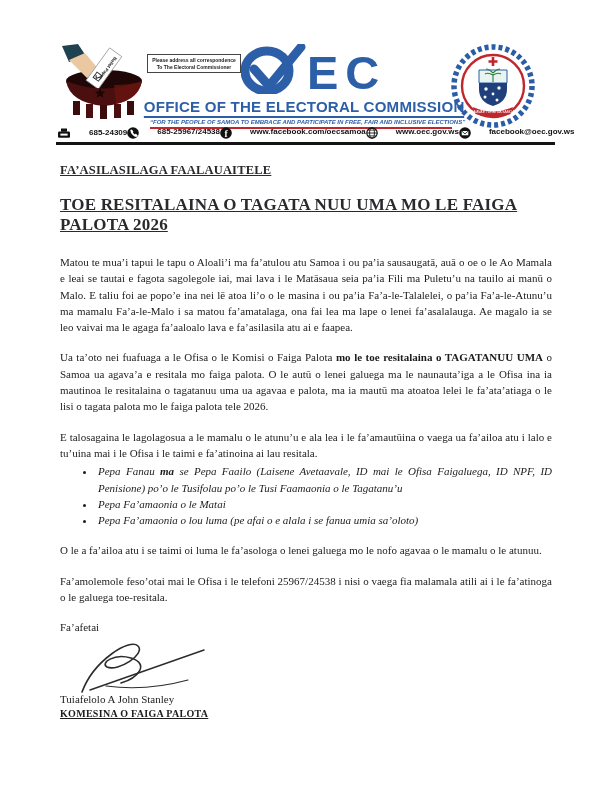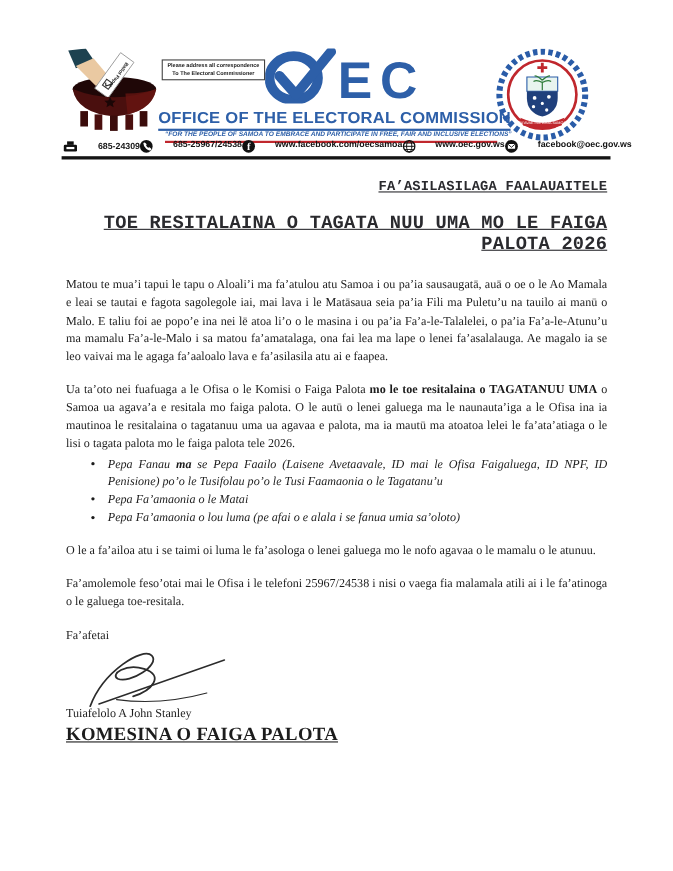--- a/index.html
+++ b/index.html
@@ -33,35 +33,35 @@
   .contact-row{
     position:absolute;left:57px;top:127px;width:498px;display:flex;
     justify-content:space-between;align-items:center;
     font-family:"Liberation Sans",sans-serif;font-size:8px;font-weight:bold;color:#111;
   }
   .contact-item{display:flex;align-items:flex-start;gap:18px;white-space:nowrap;}
   .top-rule{position:absolute;left:56px;top:142px;width:499px;height:3px;background:#141414;}
   
   .content{position:absolute;left:60px;top:158px;width:492px;font-size:11px;}
   .doc-title,.doc-subtitle{
-    font-family:Liberation Mono, monospace;font-weight:bold;color:#2a2a2e;
-    text-align:right;text-decoration:underline;letter-spacing:0.2px;margin:0;
+    font-family:Liberation Serif, serif;font-weight:bold;color:#2a2a2e;
+    text-align:left;text-decoration:underline;letter-spacing:0.2px;margin:0;
   }
   .doc-title{font-size:12.5px;margin-top:5px;}
   .doc-subtitle{font-size:17px;margin-top:17px;}
   .content p{margin:14px 0 0 0;line-height:16.3px;text-align:justify;}
   .content p.first{margin-top:19px;}
   .content ul{margin:2px 0 0 0;padding-left:36px;}
   .content li{line-height:16.3px;text-align:justify;padding-left:2px;font-style:italic;}
   .closing{margin-top:15px;}
   .sig-block{position:relative;margin-top:56px;}
   .sig-scribble{position:absolute;left:16px;top:-58px;pointer-events:none;}
   .sig-name{line-height:15px;}
   .sig-title{
-    font-weight:bold;font-size:17px;letter-spacing:0.3px;
+    font-weight:bold;font-size:10px;letter-spacing:0.3px;
     text-decoration:underline;margin-top:1px;
   }
   b{font-weight:bold;}
 </style>
 </head>
 <body>
 
 <div class="header">
 
   <div class="ballot-art">
@@ -175,20 +175,21 @@
 
 <div class="content">
 
   <h1 class="doc-title">FA’ASILASILAGA FAALAUAITELE</h1>
   <h2 class="doc-subtitle">TOE RESITALAINA O TAGATA NUU UMA MO LE FAIGA PALOTA 2026</h2>
 
   <p class="first">Matou te mua’i tapui le tapu o Aloali’i ma fa’atulou atu Samoa i ou pa’ia sausaugatā, auā o oe o le Ao Mamala e leai se tautai e fagota sagolegole iai, mai lava i le Matāsaua seia pa’ia Fili ma Puletu’u na tauilo ai manū o Malo. E taliu foi ae popo’e ina nei lē atoa li’o o le masina i ou pa’ia Fa’a-le-Talalelei, o pa’ia Fa’a-le-Atunu’u ma mamalu Fa’a-le-Malo i sa matou fa’amatalaga, ona fai lea ma lape o lenei fa’asalalauga. Ae magalo ia se leo vaivai ma le agaga fa’aaloalo lava e fa’asilasila atu ai e faapea.</p>
 
   <p><span>Ua ta’oto nei fuafuaga a le Ofisa o le Komisi o Faiga Palota </span><b>mo le toe resitalaina o TAGATANUU UMA</b><span> o Samoa ua agava’a e resitala mo faiga palota. O le autū o lenei galuega ma le naunauta’iga a le Ofisa ina ia mautinoa le resitalaina o tagatanuu uma ua agavaa e palota, ma ia mautū ma atoatoa lelei le fa’ata’atiaga o le lisi o tagata palota mo le faiga palota tele 2026.</span></p>
 
+  <p>E talosagaina le lagolagosua a le mamalu o le atunu’u e ala lea i le fa’amautūina o vaega ua fa’ailoa atu i lalo e tu’uina mai i le Ofisa i le taimi e fa’atinoina ai lau resitala.</p>
 
   <ul>
     <li><span>Pepa Fanau </span><b>ma</b><span> se Pepa Faailo (Laisene Avetaavale, ID mai le Ofisa Faigaluega, ID NPF, ID Penisione) po’o le Tusifolau po’o le Tusi Faamaonia o le Tagatanu’u</span></li>
     <li><span>Pepa Fa’amaonia o le Matai</span></li>
     <li><span>Pepa Fa’amaonia o lou luma (pe afai o e alala i se fanua umia sa’oloto)</span></li>
   </ul>
 
   <p>O le a fa’ailoa atu i se taimi oi luma le fa’asologa o lenei galuega mo le nofo agavaa o le mamalu o le atunuu.</p>
   <p>Fa’amolemole feso’otai mai le Ofisa i le telefoni 25967/24538 i nisi o vaega fia malamala atili ai i le fa’atinoga o le galuega toe-resitala.</p>
 

